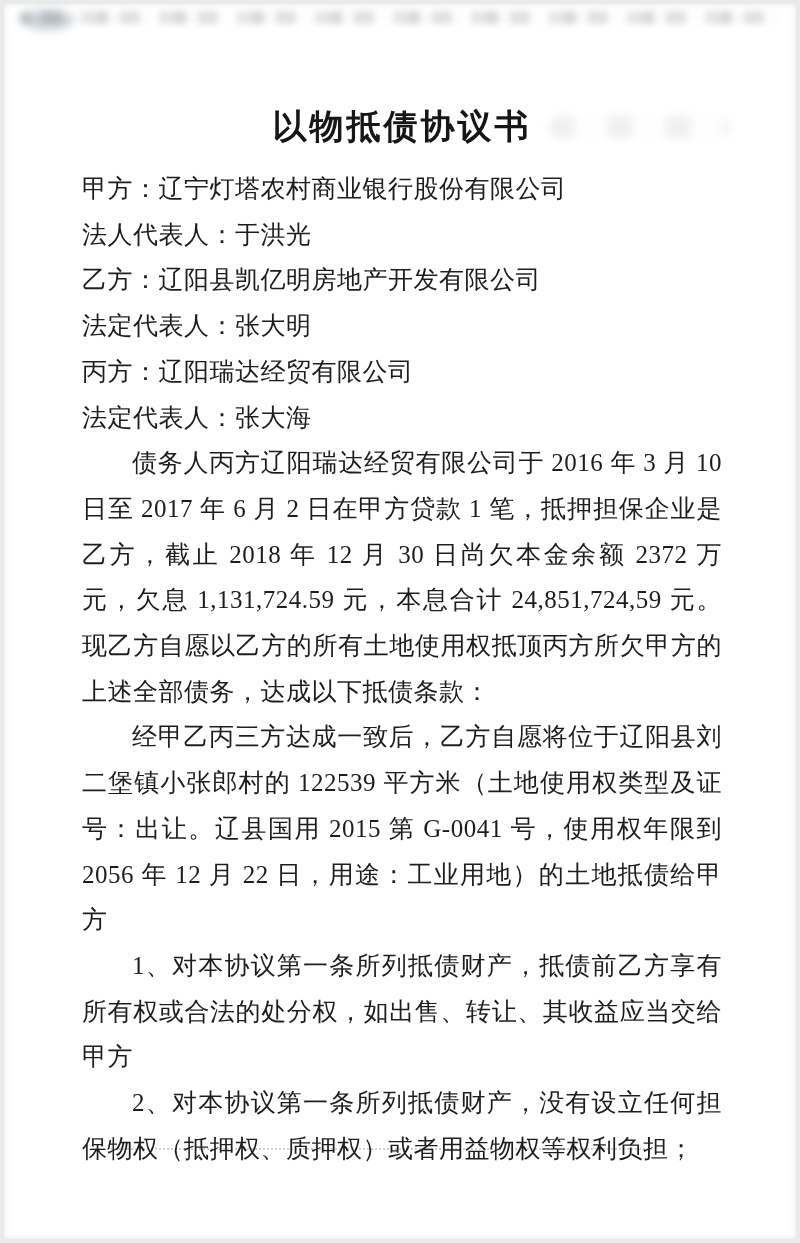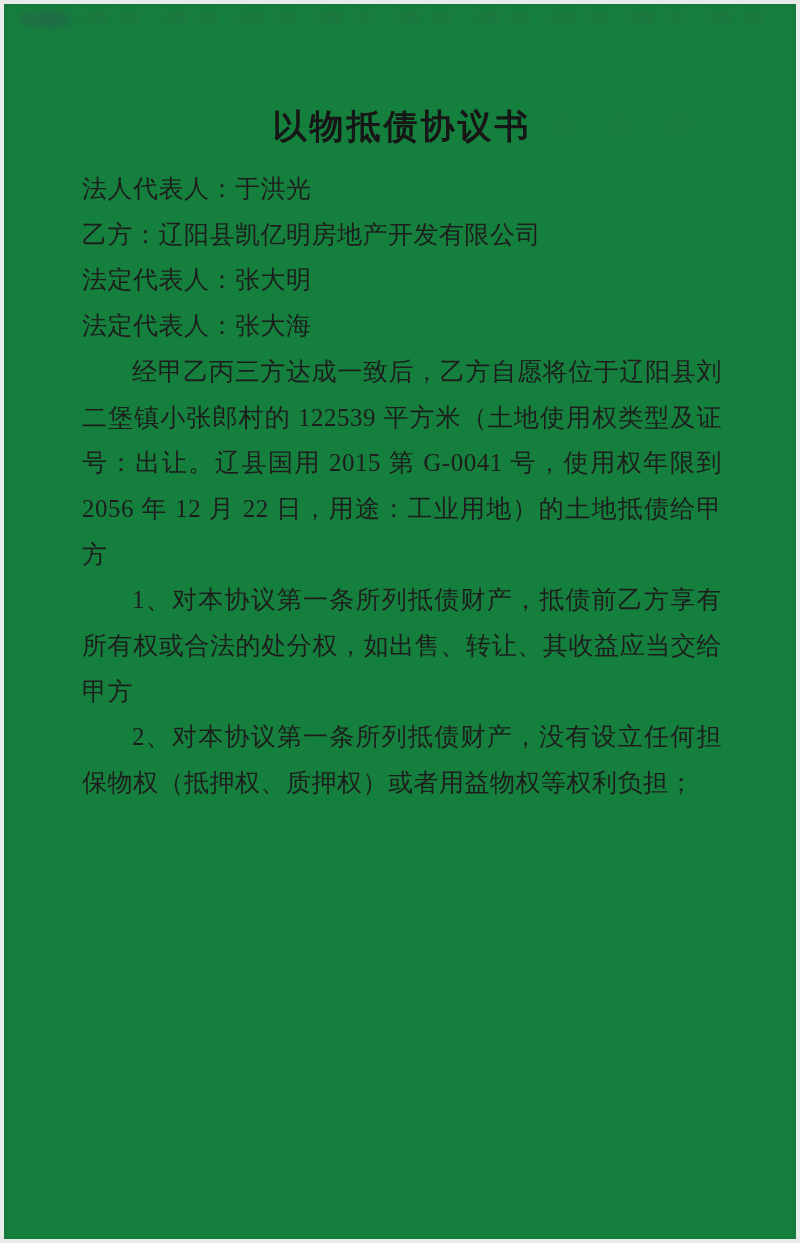--- a/index.html
+++ b/index.html
@@ -10,21 +10,21 @@
   body {
     width: 800px;
     height: 1243px;
     position: relative;
     overflow: hidden;
     font-family: "Liberation Serif", serif;
   }
   .paper {
     position: absolute;
     inset: 4px;
-    background: #15803d;
+    background: #ffffff;
     box-shadow: 0 0 6px rgba(0,0,0,0.10) inset;
   }
   
   .scan-smudge-top {
     position: absolute;
     top: 7px;
     left: 14px;
     right: 14px;
     height: 13px;
     background: repeating-linear-gradient(
@@ -108,22 +108,25 @@
 
 <div class="paper">
   <div class="scan-smudge-top"></div>
   <div class="scan-smudge-corner"></div>
   <div class="scan-ghost-title"></div>
   <div class="scan-dotted-line"></div>
 
   <div class="doc">
     <h1 class="doc-title">以物抵债协议书</h1>
     <div class="doc-body">
+        <p class="plain">甲方：辽宁灯塔农村商业银行股份有限公司</p>
         <p class="plain">法人代表人：于洪光</p>
         <p class="plain">乙方：辽阳县凯亿明房地产开发有限公司</p>
         <p class="plain">法定代表人：张大明</p>
+        <p class="plain">丙方：辽阳瑞达经贸有限公司</p>
         <p class="plain">法定代表人：张大海</p>
+        <p class="indent">债务人丙方辽阳瑞达经贸有限公司于 2016 年 3 月 10 日至 2017 年 6 月 2 日在甲方贷款 1 笔，抵押担保企业是乙方，截止 2018 年 12 月 30 日尚欠本金余额 2372 万元，欠息 1,131,724.59 元，本息合计 24,851,724,59 元。现乙方自愿以乙方的所有土地使用权抵顶丙方所欠甲方的上述全部债务，达成以下抵债条款：</p>
         <p class="indent">经甲乙丙三方达成一致后，乙方自愿将位于辽阳县刘二堡镇小张郎村的 122539 平方米（土地使用权类型及证号：出让。辽县国用 2015 第 G-0041 号，使用权年限到 2056 年 12 月 22 日，用途：工业用地）的土地抵债给甲方</p>
         <p class="indent">1、对本协议第一条所列抵债财产，抵债前乙方享有所有权或合法的处分权，如出售、转让、其收益应当交给甲方</p>
         <p class="indent">2、对本协议第一条所列抵债财产，没有设立任何担保物权（抵押权、质押权）或者用益物权等权利负担；</p>
       </div>
   </div>
 </div>
 
 </body></html>

